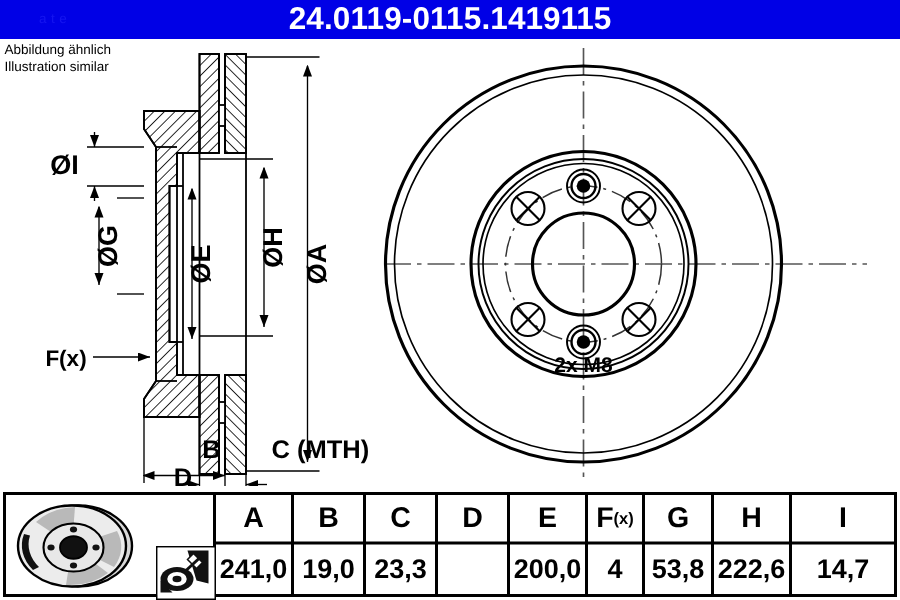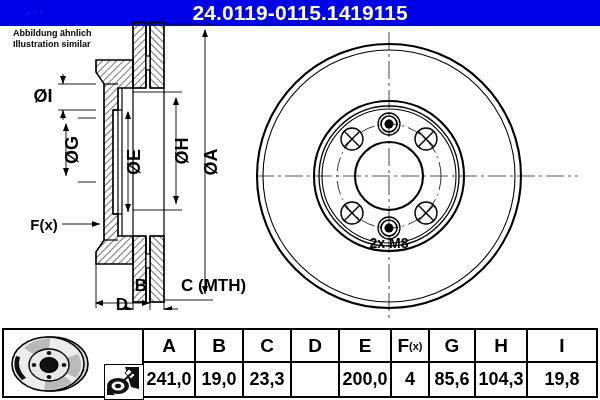--- a/index.html
+++ b/index.html
@@ -10,21 +10,21 @@
   
   .header{position:absolute;left:0;top:0;width:600px;height:26px;
           background:#0000e6;display:flex;align-items:center;justify-content:center;}
   .header .ttl{color:#fff;font-size:21px;font-weight:bold;letter-spacing:.1px;
                font-family:"Liberation Sans",sans-serif;white-space:pre;}
   .header .partno{color:#fff;font-size:21px;font-weight:bold;}
   .header .wm{position:absolute;left:26px;top:7px;font-size:9px;color:#1414f0;
               letter-spacing:3px;}
 
   
-  .notes{position:absolute;left:13px;top:28px;font-size:9px;font-weight:bold;
+  .notes{position:absolute;left:3px;top:28px;font-size:9px;font-weight:normal;
          line-height:11px;}
 
   
   .draw{position:absolute;}
   svg{display:block;}
 
   
   .tbl{position:absolute;left:2px;top:328px;width:596px;height:70px;
        border:2px solid #000;box-sizing:border-box;display:flex;}
   .tbl .pic{width:140px;border-right:2px solid #000;box-sizing:border-box;
@@ -54,21 +54,21 @@
     <span class="wm">ate</span>
     <span class="ttl">24.0119-0115.1</span>
     <span class="partno">419115</span>
   </div>
 
   <div class="notes">
     <div>Abbildung ähnlich</div>
     <div>Illustration similar</div>
   </div>
 
-  <div class="draw" style="left:0;top:14px;text-decoration:underline;">
+  <div class="draw" style="left:0;top:28px;text-decoration:underline;">
     <svg width="270" height="296" viewBox="0 0 270 296">
       <defs>
         <pattern id="hatch" width="5" height="5" patternTransform="rotate(45)" patternUnits="userSpaceOnUse">
           <line x1="0" y1="0" x2="0" y2="5" stroke="#000" stroke-width="1.1"></line>
         </pattern>
         <pattern id="hatch2" width="5" height="5" patternTransform="rotate(-45)" patternUnits="userSpaceOnUse">
           <line x1="0" y1="0" x2="0" y2="5" stroke="#000" stroke-width="1.1"></line>
         </pattern>
         <marker id="ar" markerWidth="9" markerHeight="9" refX="8" refY="3" orient="auto" markerUnits="userSpaceOnUse">
           <path d="M0,0 L8,3 L0,6 z" fill="#000"></path>
@@ -298,29 +298,29 @@
       <div class="col cw-f">
         <div class="hd">
             <span>F</span>
             <span class="sub">(x)</span>
           </div>
         <div class="vl">4</div>
       </div>
 
       <div class="col cw-g">
         <div class="hd">G</div>
-        <div class="vl">85,6</div>
+        <div class="vl">53,8</div>
       </div>
 
       <div class="col cw-h">
         <div class="hd">H</div>
-        <div class="vl">104,3</div>
+        <div class="vl">222,6</div>
       </div>
 
       <div class="col cw-i">
         <div class="hd">I</div>
-        <div class="vl">19,8</div>
+        <div class="vl">14,7</div>
       </div>
 
     </div>
   </div>
 
 </div>
 
 </body></html>

